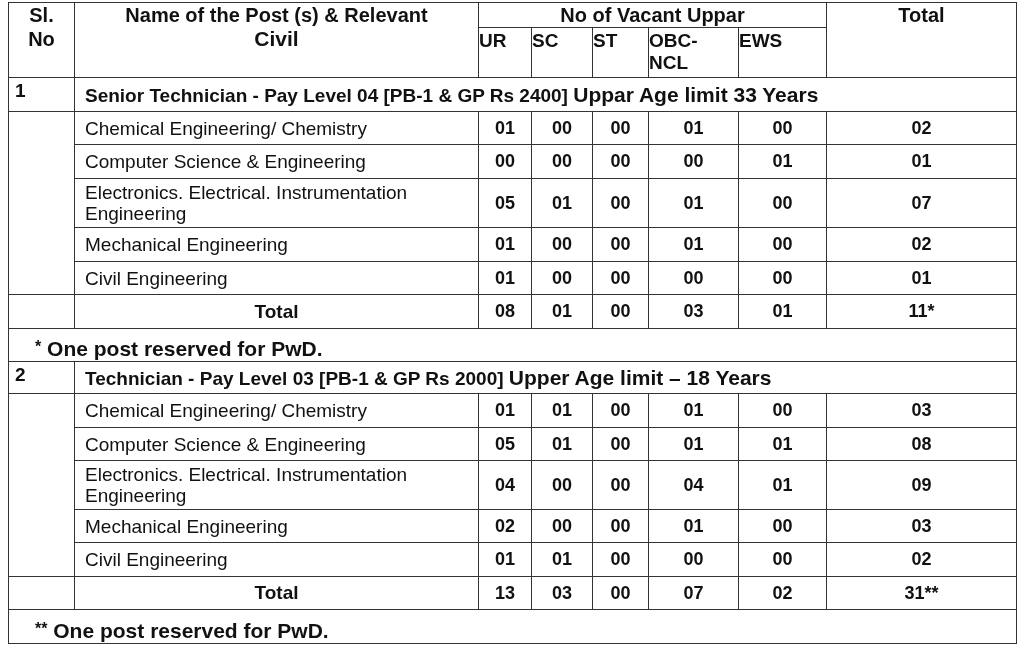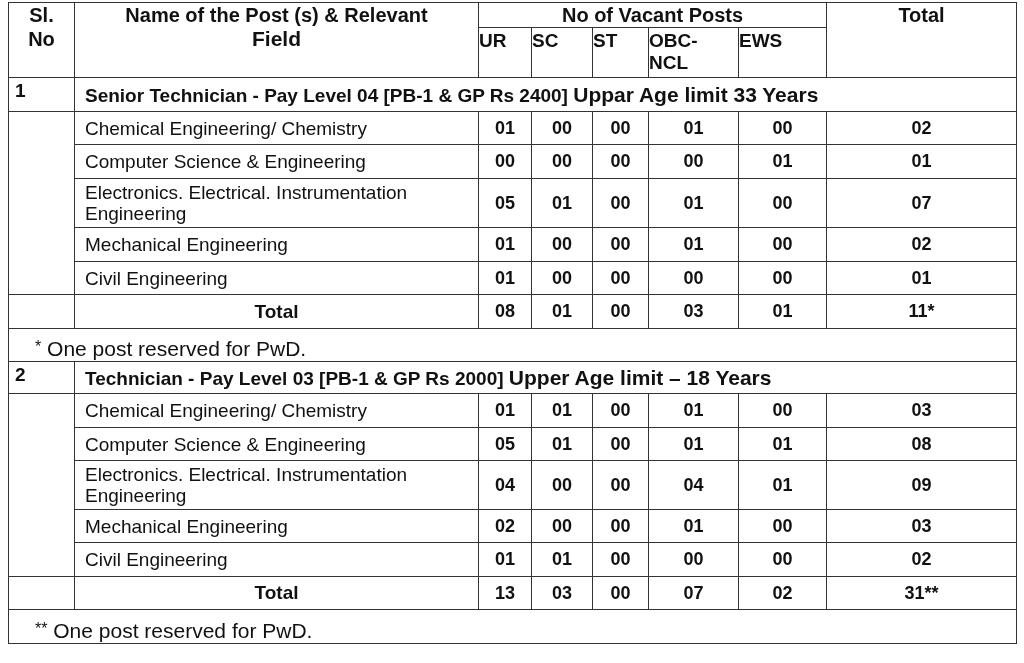--- a/index.html
+++ b/index.html
@@ -9,21 +9,21 @@
               width: 1008px; table-layout: fixed; }
   table.vac td, table.vac th { border: 1.5px solid #333; padding: 0; vertical-align: middle; }
   .hd { font-weight: bold; font-size: 20px; text-align: center; vertical-align: top !important; line-height: 24px; }
   .sub { font-weight: bold; font-size: 19px; vertical-align: top !important; line-height: 22px; padding-top: 2px !important; }
   .sec-no { font-weight: bold; font-size: 19px; padding-left: 6px !important; vertical-align: top !important; padding-top: 2px !important; }
   .sec-title { font-weight: bold; font-size: 19px; padding-left: 10px !important; }
   .sec-title .big { font-size: 21px; margin-top: 21px; }
   .field { font-size: 19px; padding-left: 10px !important; line-height: 21px; }
   .num { font-weight: bold; font-size: 18px; text-align: center; }
   .tot-label { font-weight: bold; font-size: 19px; text-align: center; }
-  .note { font-weight: normal; font-size: 21px; padding-left: 26px !important; vertical-align: bottom !important; }
+  .note { font-weight: bold; font-size: 21px; padding-left: 26px !important; vertical-align: bottom !important; }
   .note .star { font-size: 16px; vertical-align: 4px; }
 </style>
 </head>
 <body>
 
 <table class="vac">
   <colgroup>
     <col style="width:66px">
     <col style="width:404px">
     <col style="width:53px">
@@ -35,23 +35,23 @@
   </colgroup>
 
   <tbody>
       <tr style="height:24px">
     <td rowspan="2" class="hd">
       <div>Sl.</div>
       <div>No</div>
     </td>
     <td rowspan="2" class="hd">
       <div>Name of the Post (s) &amp; Relevant</div>
-      <div style="font-size:21px">Field</div>
-    </td>
-    <td colspan="5" class="hd">No of Vacant Posts</td>
+      <div style="font-size:21px">Civil</div>
+    </td>
+    <td colspan="5" class="hd">No of Vacant Uppar</td>
     <td rowspan="2" class="hd">Total</td>
   </tr>
   <tr style="height:50px">
     <td class="sub">UR</td>
     <td class="sub">SC</td>
     <td class="sub">ST</td>
     <td class="sub">
       <div>OBC-</div>
       <div>NCL</div>
     </td>

